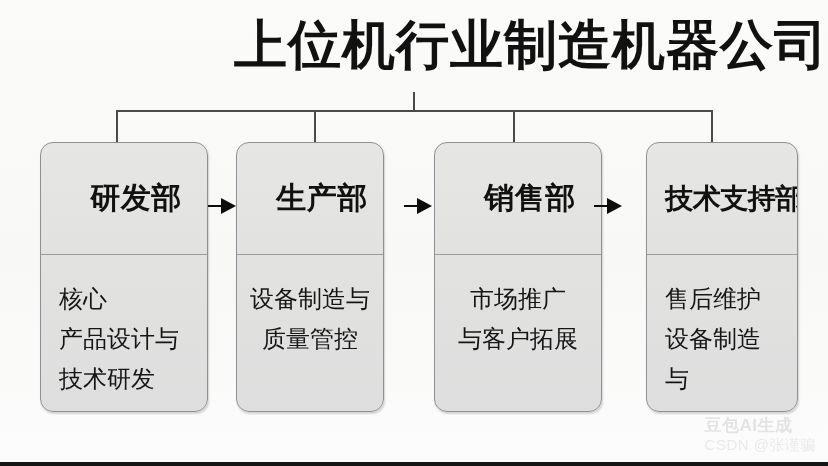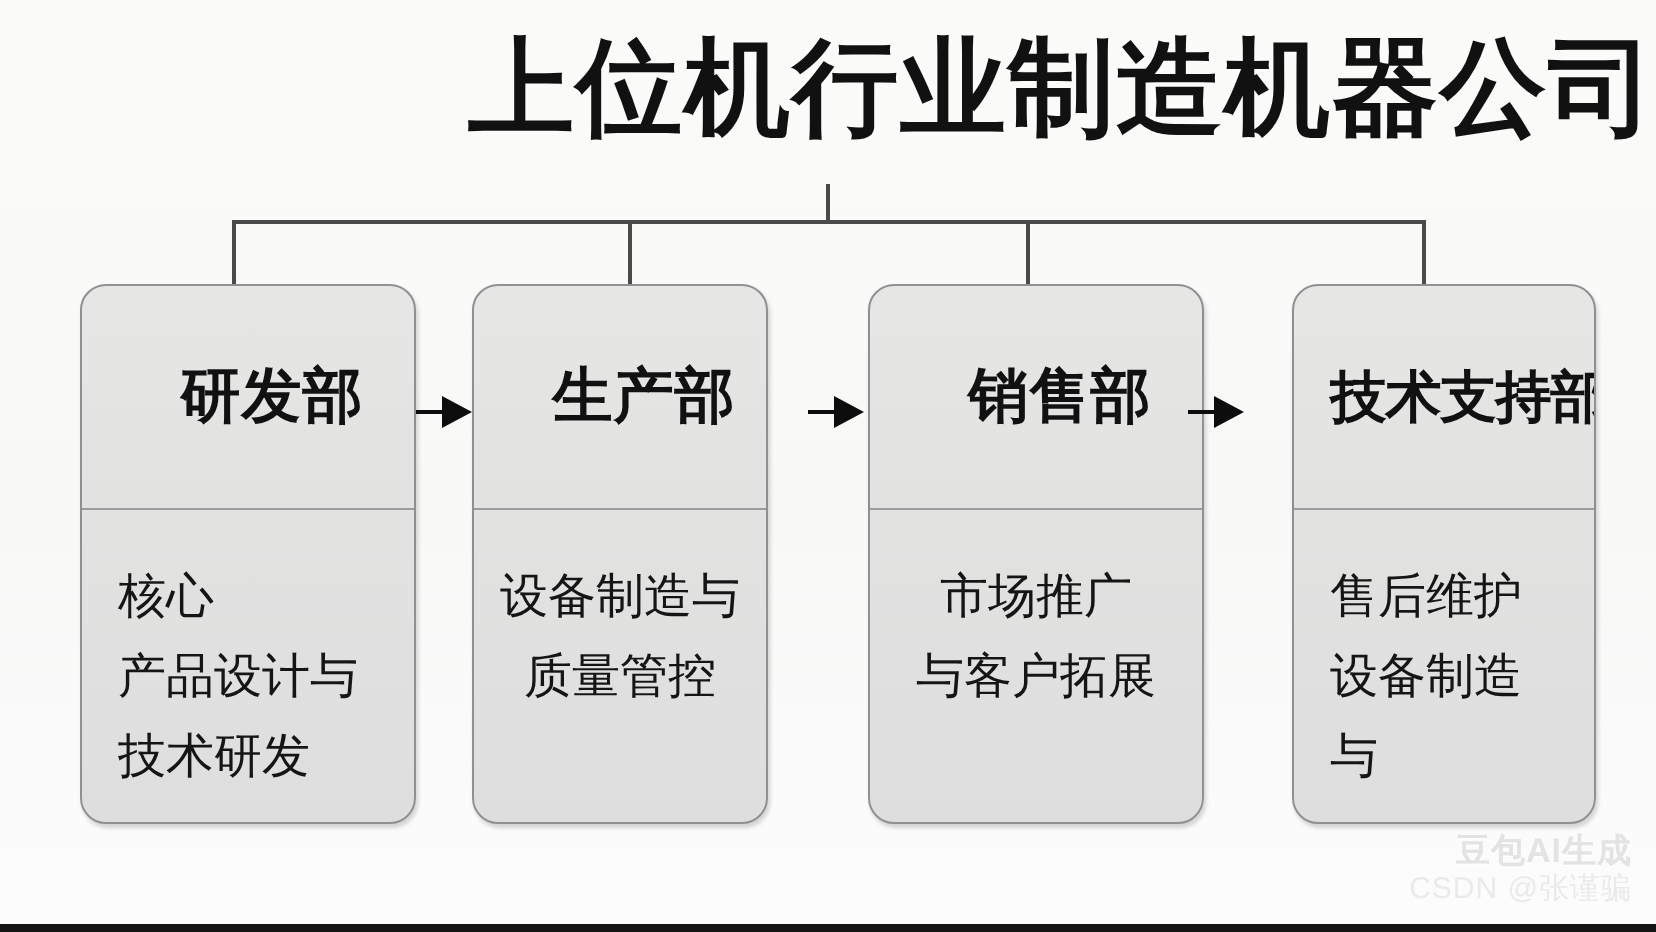--- a/index.html
+++ b/index.html
@@ -154,21 +154,21 @@
     border-top: 8px solid transparent;
     border-bottom: 8px solid transparent;
     border-left: 15px solid #0d0d0d;
   }
 
   
   .watermark {
     position: absolute;
     right: 12px;
     bottom: 12px;
-    text-align: right;
+    text-align: left;
     user-select: none;
   }
   .wm-main {
     font-size: 17px;
     font-weight: 700;
     color: #e3e3e3;
     letter-spacing: 0.5px;
     line-height: 20px;
     text-shadow: 0 1px 0 rgba(255,255,255,0.7);
   }

